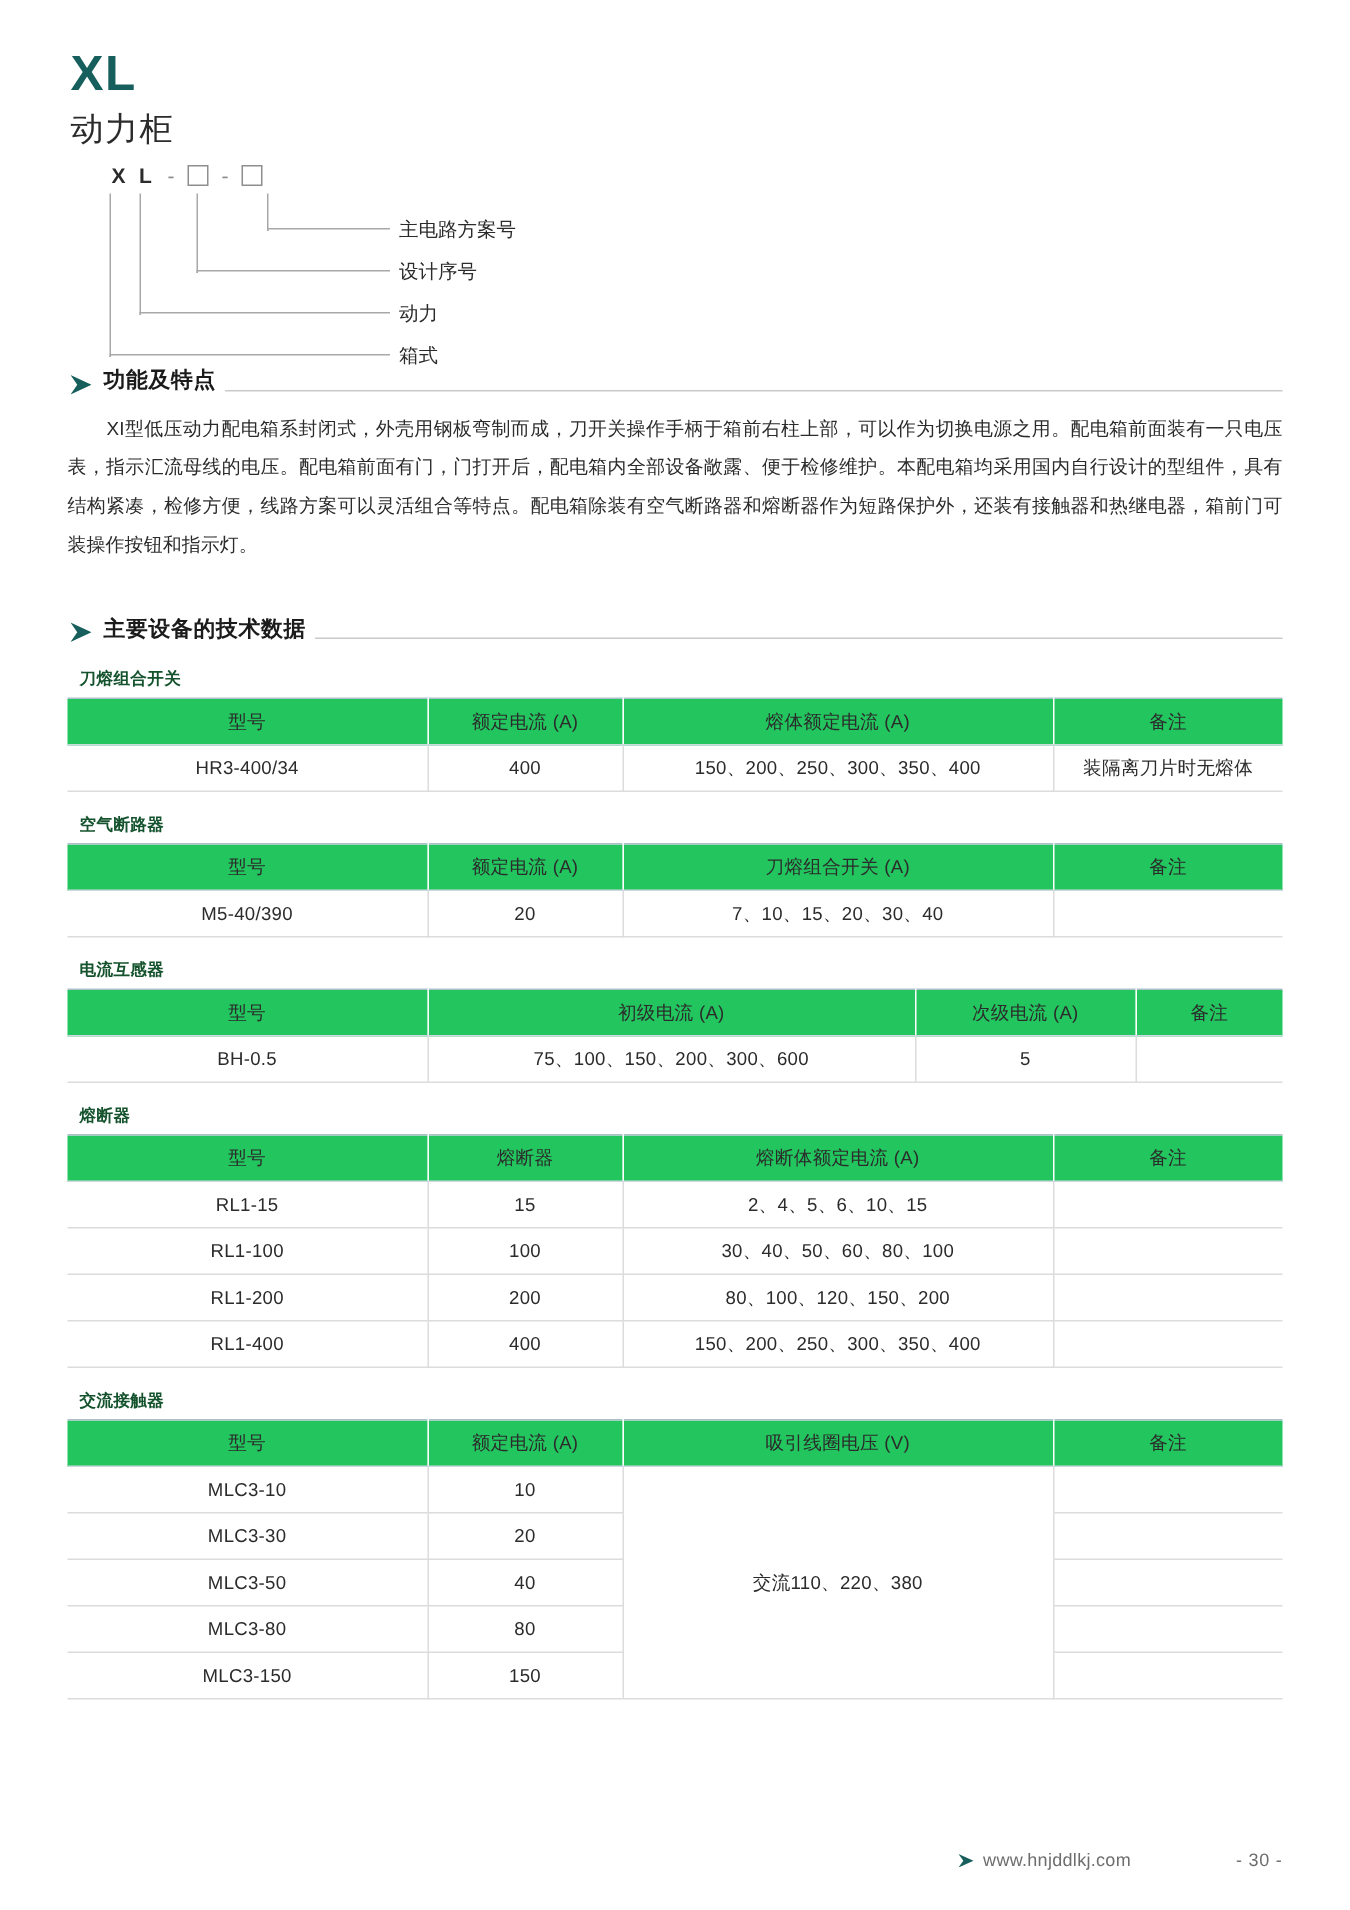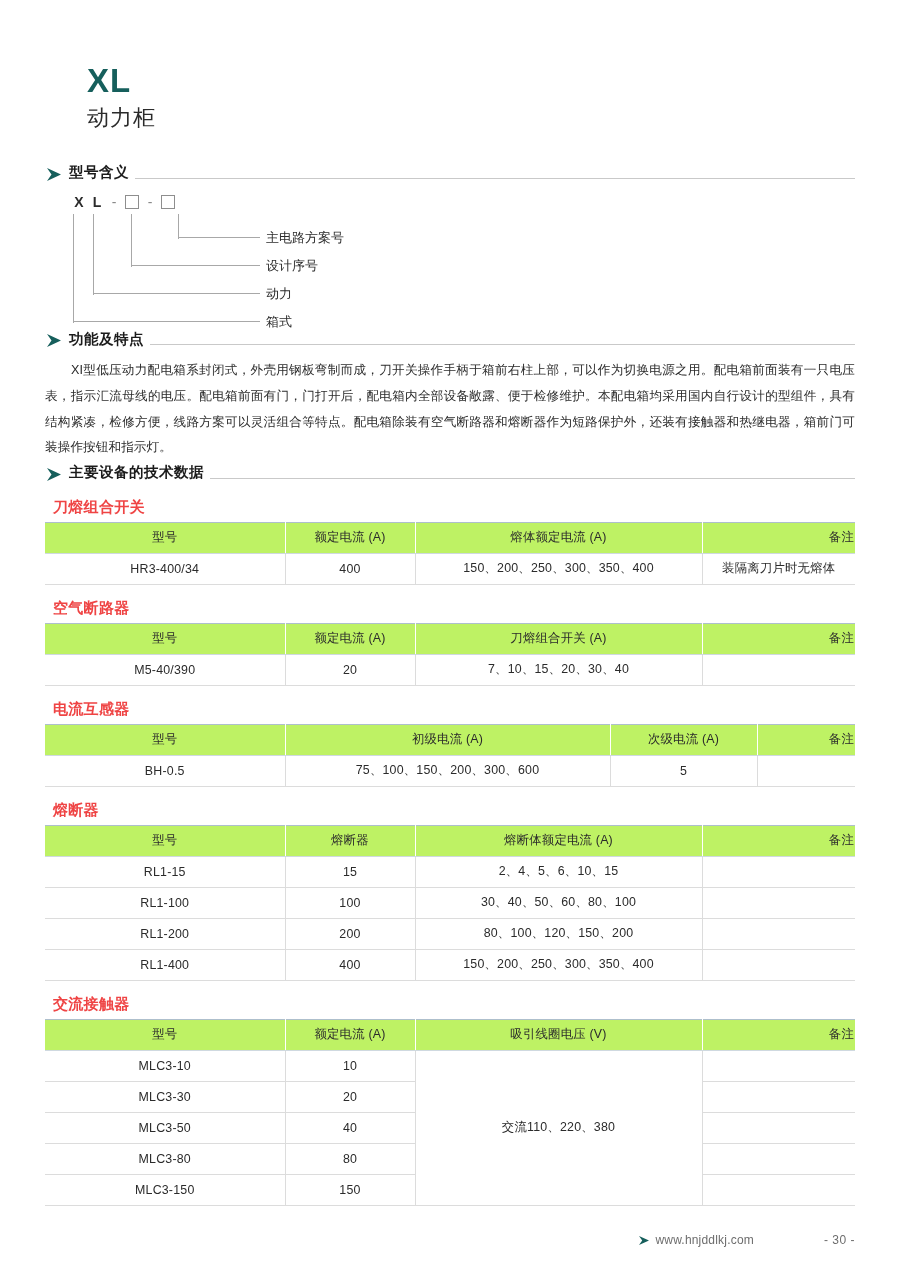--- a/index.html
+++ b/index.html
@@ -17,21 +17,21 @@
   }
   .page {
     position: relative;
     width: 900px;
     height: 1273px;
     box-sizing: border-box;
     padding: 0 45px;
   }
 
   
-  .title-block { padding-top: 64px; margin-left: 40px; }
+  .title-block { padding-top: 32px; }
   .brand-title {
     font-size: 33px;
     font-weight: bold;
     color: #165f5c;
     letter-spacing: 1px;
     line-height: 1.05;
     margin: 0 0 6px 2px;
   }
   .brand-sub {
     font-size: 22px;
@@ -121,45 +121,45 @@
     color: #2b2b2b;
     line-height: 2.05;
     text-align: justify;
     margin-top: 8px;
     letter-spacing: .1px;
   }
   .body-para .indent { display: inline-block; width: 26px; }
 
   
   .table-label {
-    font-size: 15px;
+    font-size: 11px;
     font-weight: bold;
-    color: #ef4444;
+    color: #14532d;
     margin: 14px 0 5px 8px;
     letter-spacing: .3px;
   }
   table.spec {
     width: 810px;
     margin-left: 0;
     border-collapse: collapse;
     table-layout: fixed;
     font-size: 12.4px;
     color: #2b2b2b;
   }
   table.spec th {
-    background: #bef264;
+    background: #22c55e;
     font-weight: normal;
     height: 28px;
     border-top: 1px solid #aebfcc;
     border-bottom: 1px solid #cfd9e0;
     border-right: 1px solid #ffffff;
     text-align: center;
     letter-spacing: .2px;
   }
-  table.spec th:last-child { border-right: none; text-align: right; }
+  table.spec th:last-child { border-right: none; }
   table.spec td {
     height: 28px;
     text-align: center;
     border-bottom: 1px solid #dcdcdc;
     border-right: 1px solid #dcdcdc;
     letter-spacing: .2px;
   }
   table.spec td:last-child { border-right: none; }
   table.spec tr td:first-child { }
   table.spec td.merged { vertical-align: middle; }
@@ -187,27 +187,20 @@
 </head>
 <body>
 
 <div class="page">
 
   <div class="title-block">
     <div class="brand-title">XL</div>
     <div class="brand-sub">动力柜</div>
   </div>
 
-  <div class="section-head">
-    <svg class="arrow-icon" viewBox="0 0 14 13">
-      <path d="M0 0 L14 6.5 L0 13 L4.5 6.5 Z" fill="#165f5c"></path>
-    </svg>
-    <div class="section-title">型号含义</div>
-    <div class="section-rule"></div>
-  </div>
 
   <div class="model-diagram">
     <div class="code-row">
       <span class="code-char">X</span>
       <span class="code-char">L</span>
       <span class="code-dash">-</span>
       <span class="code-box"></span>
       <span class="code-dash">-</span>
       <span class="code-box"></span>
     </div>
@@ -232,21 +225,21 @@
   <div class="section-head" style="margin-top:6px;">
     <svg class="arrow-icon" viewBox="0 0 14 13">
       <path d="M0 0 L14 6.5 L0 13 L4.5 6.5 Z" fill="#165f5c"></path>
     </svg>
     <div class="section-title">功能及特点</div>
     <div class="section-rule"></div>
   </div>
 
   <div class="body-para"><span class="indent"></span><span>XI型低压动力配电箱系封闭式，外壳用钢板弯制而成，刀开关操作手柄于箱前右柱上部，可以作为切换电源之用。配电箱前面装有一只电压表，指示汇流母线的电压。配电箱前面有门，门打开后，配电箱内全部设备敞露、便于检修维护。本配电箱均采用国内自行设计的型组件，具有结构紧凑，检修方便，线路方案可以灵活组合等特点。配电箱除装有空气断路器和熔断器作为短路保护外，还装有接触器和热继电器，箱前门可装操作按钮和指示灯。</span></div>
 
-  <div class="section-head" style="margin-top:4px;">
+  <div class="section-head" style="margin-top:36px;">
     <svg class="arrow-icon" viewBox="0 0 14 13">
       <path d="M0 0 L14 6.5 L0 13 L4.5 6.5 Z" fill="#165f5c"></path>
     </svg>
     <div class="section-title">主要设备的技术数据</div>
     <div class="section-rule"></div>
   </div>
 
   <div class="table-label">刀熔组合开关</div>
   <table class="spec">
     <colgroup>

